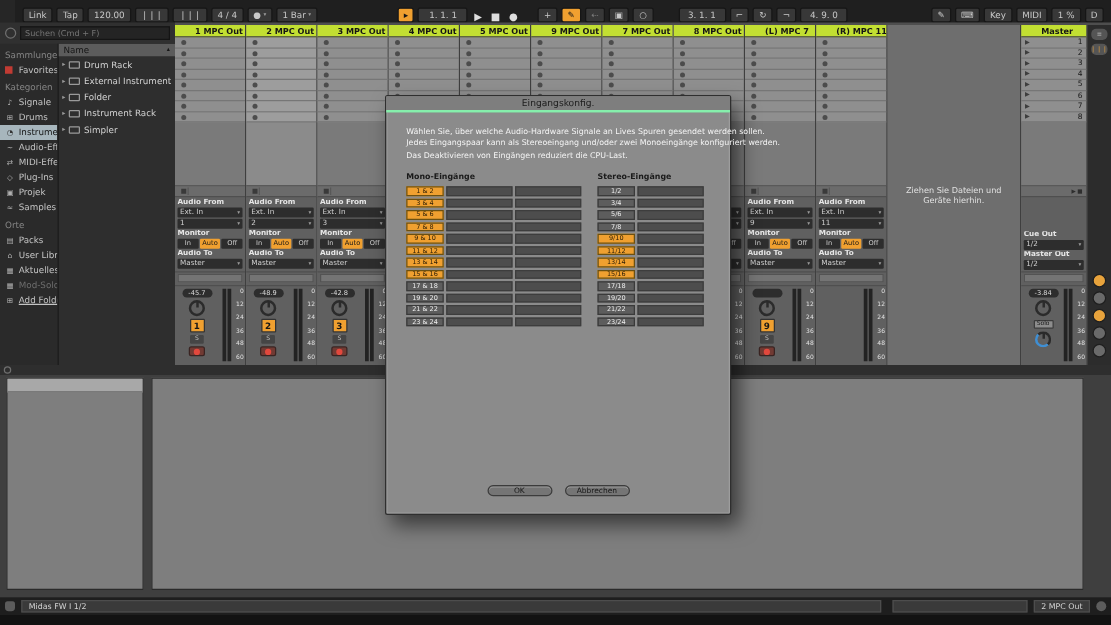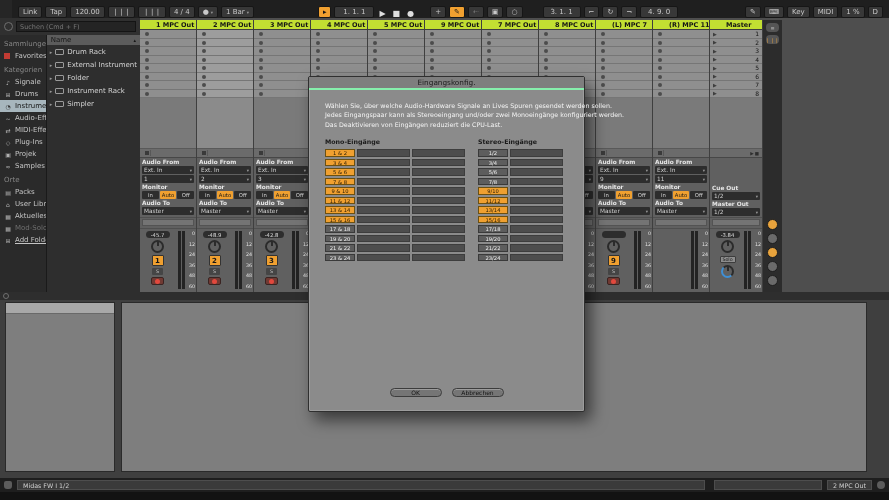--- a/index.html
+++ b/index.html
@@ -1136,20 +1136,23 @@
           <span>24</span>
                 <span>36</span>
           <span>48</span>
                 <span>60</span>
         </div>
       </div>
     </div>
   </div>
 </div>
 
+    <div class="dropzone">
+      <span>Ziehen Sie Dateien und Geräte hierhin.</span>
+    </div>
 
     <div class="master">
       <div class="t-head">Master</div>
       <div id="mount-scenes">
   <div class="scene">
     <span class="tri">▶</span>
     <span>1</span>
   </div>
 
   <div class="scene">

